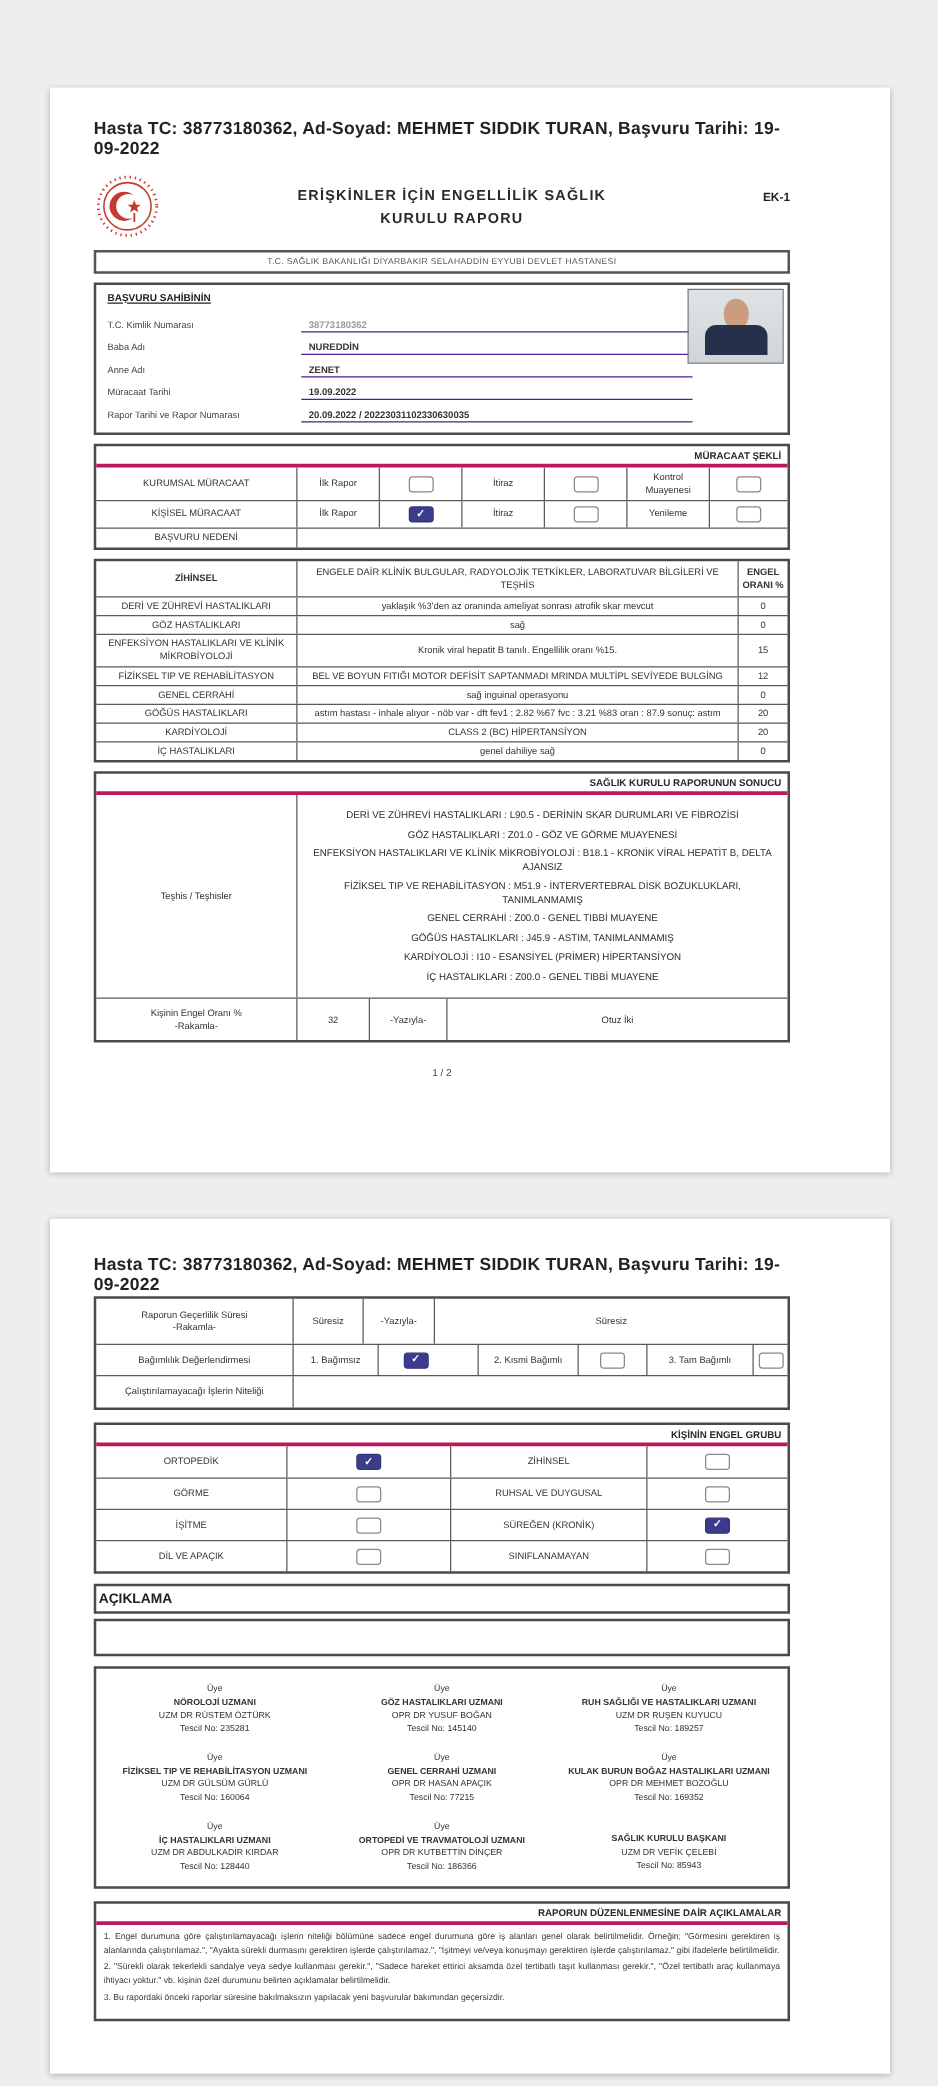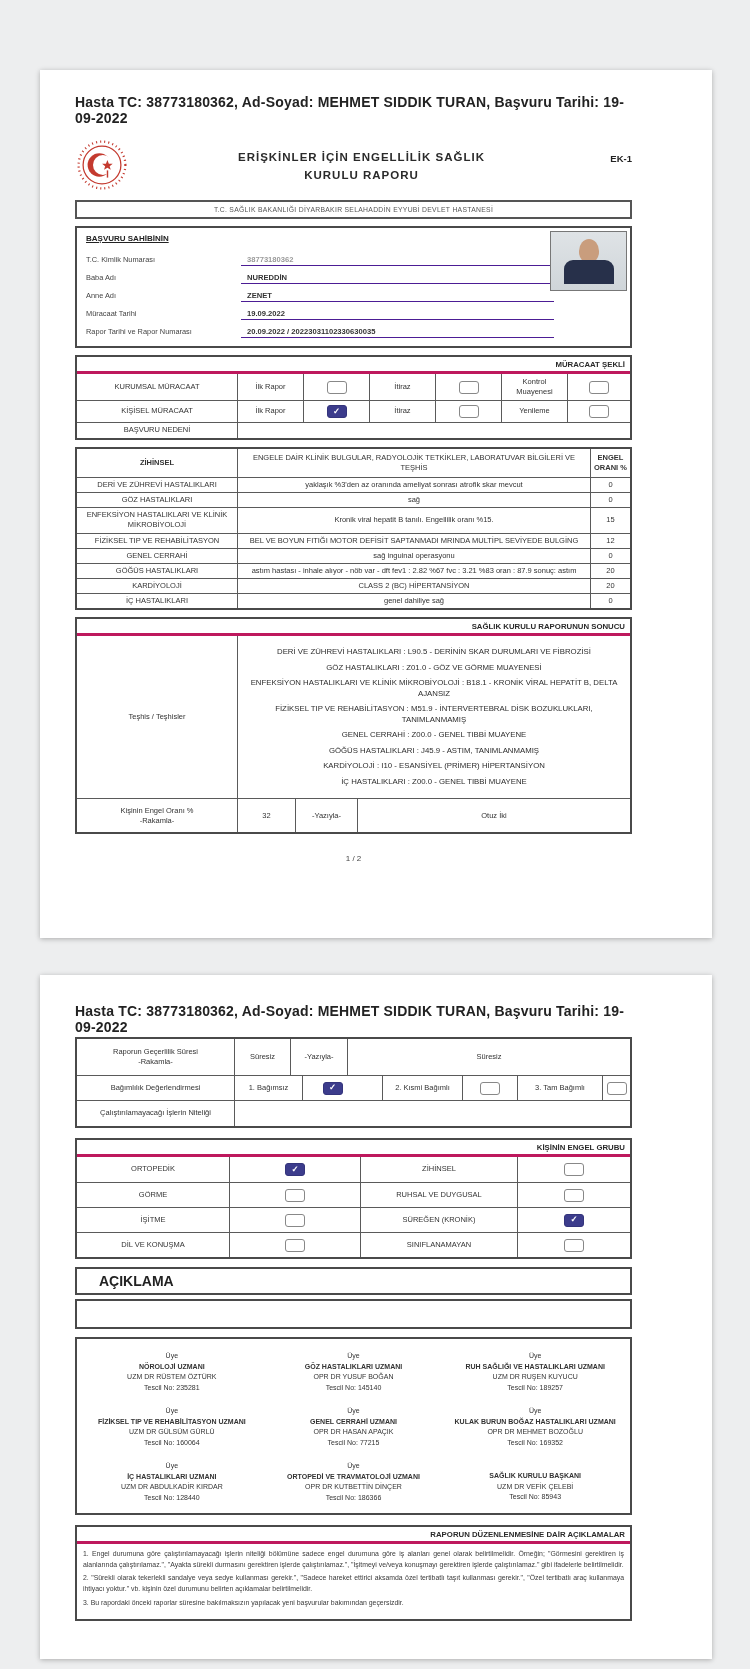--- a/index.html
+++ b/index.html
@@ -58,22 +58,22 @@
 
   
   .diag-line { font-size:7.8px; color:#2c2c2c; margin:5px 0; line-height:1.35; text-align:center; }
 
   .page-num { text-align:center; font-size:8px; color:#444; margin-top:20px; }
 
   .two-label { display:flex; flex-direction:column; justify-content:center; }
   .two-label span { display:block; }
 
   
-  .aciklama-label { border:2px solid #4a4a4a; margin-top:8px; font-size:14px; font-weight:bold;
-                    padding:4px 22px; }
+  .aciklama-label { border:2px solid #4a4a4a; margin-top:8px; font-size:11px; font-weight:bold;
+                    padding:4px 2px; }
   .aciklama-empty { border:2px solid #4a4a4a; margin-top:4px; height:30px; }
 
   
   .sig-box { border:2px solid #4a4a4a; margin-top:8px; padding:12px 4px 10px; }
   .sig-grid { display:grid; grid-template-columns:1fr 1fr 1fr; row-gap:13px; }
   .sig { text-align:center; font-size:7px; color:#333; line-height:1.5; }
   .sig .uye { display:block; min-height:10px; }
   .sig .spec { display:block; font-weight:bold; }
   .sig .name { display:block; }
   .sig .reg  { display:block; }
@@ -325,21 +325,21 @@
       <div class="tc w152">İŞİTME</div>
       <div class="tc w131">
           <span class="cb"></span>
         </div>
       <div class="tc w157">SÜREĞEN (KRONİK)</div>
       <div class="tc wfill">
           <span class="cb checked"></span>
         </div>
     </div>
     <div class="trow h25">
-      <div class="tc w152">DİL VE KONUŞMA</div>
+      <div class="tc w152">DİL VE APAÇIK</div>
       <div class="tc w131">
           <span class="cb"></span>
         </div>
       <div class="tc w157">SINIFLANAMAYAN</div>
       <div class="tc wfill">
           <span class="cb"></span>
         </div>
     </div>
   </div>
 

